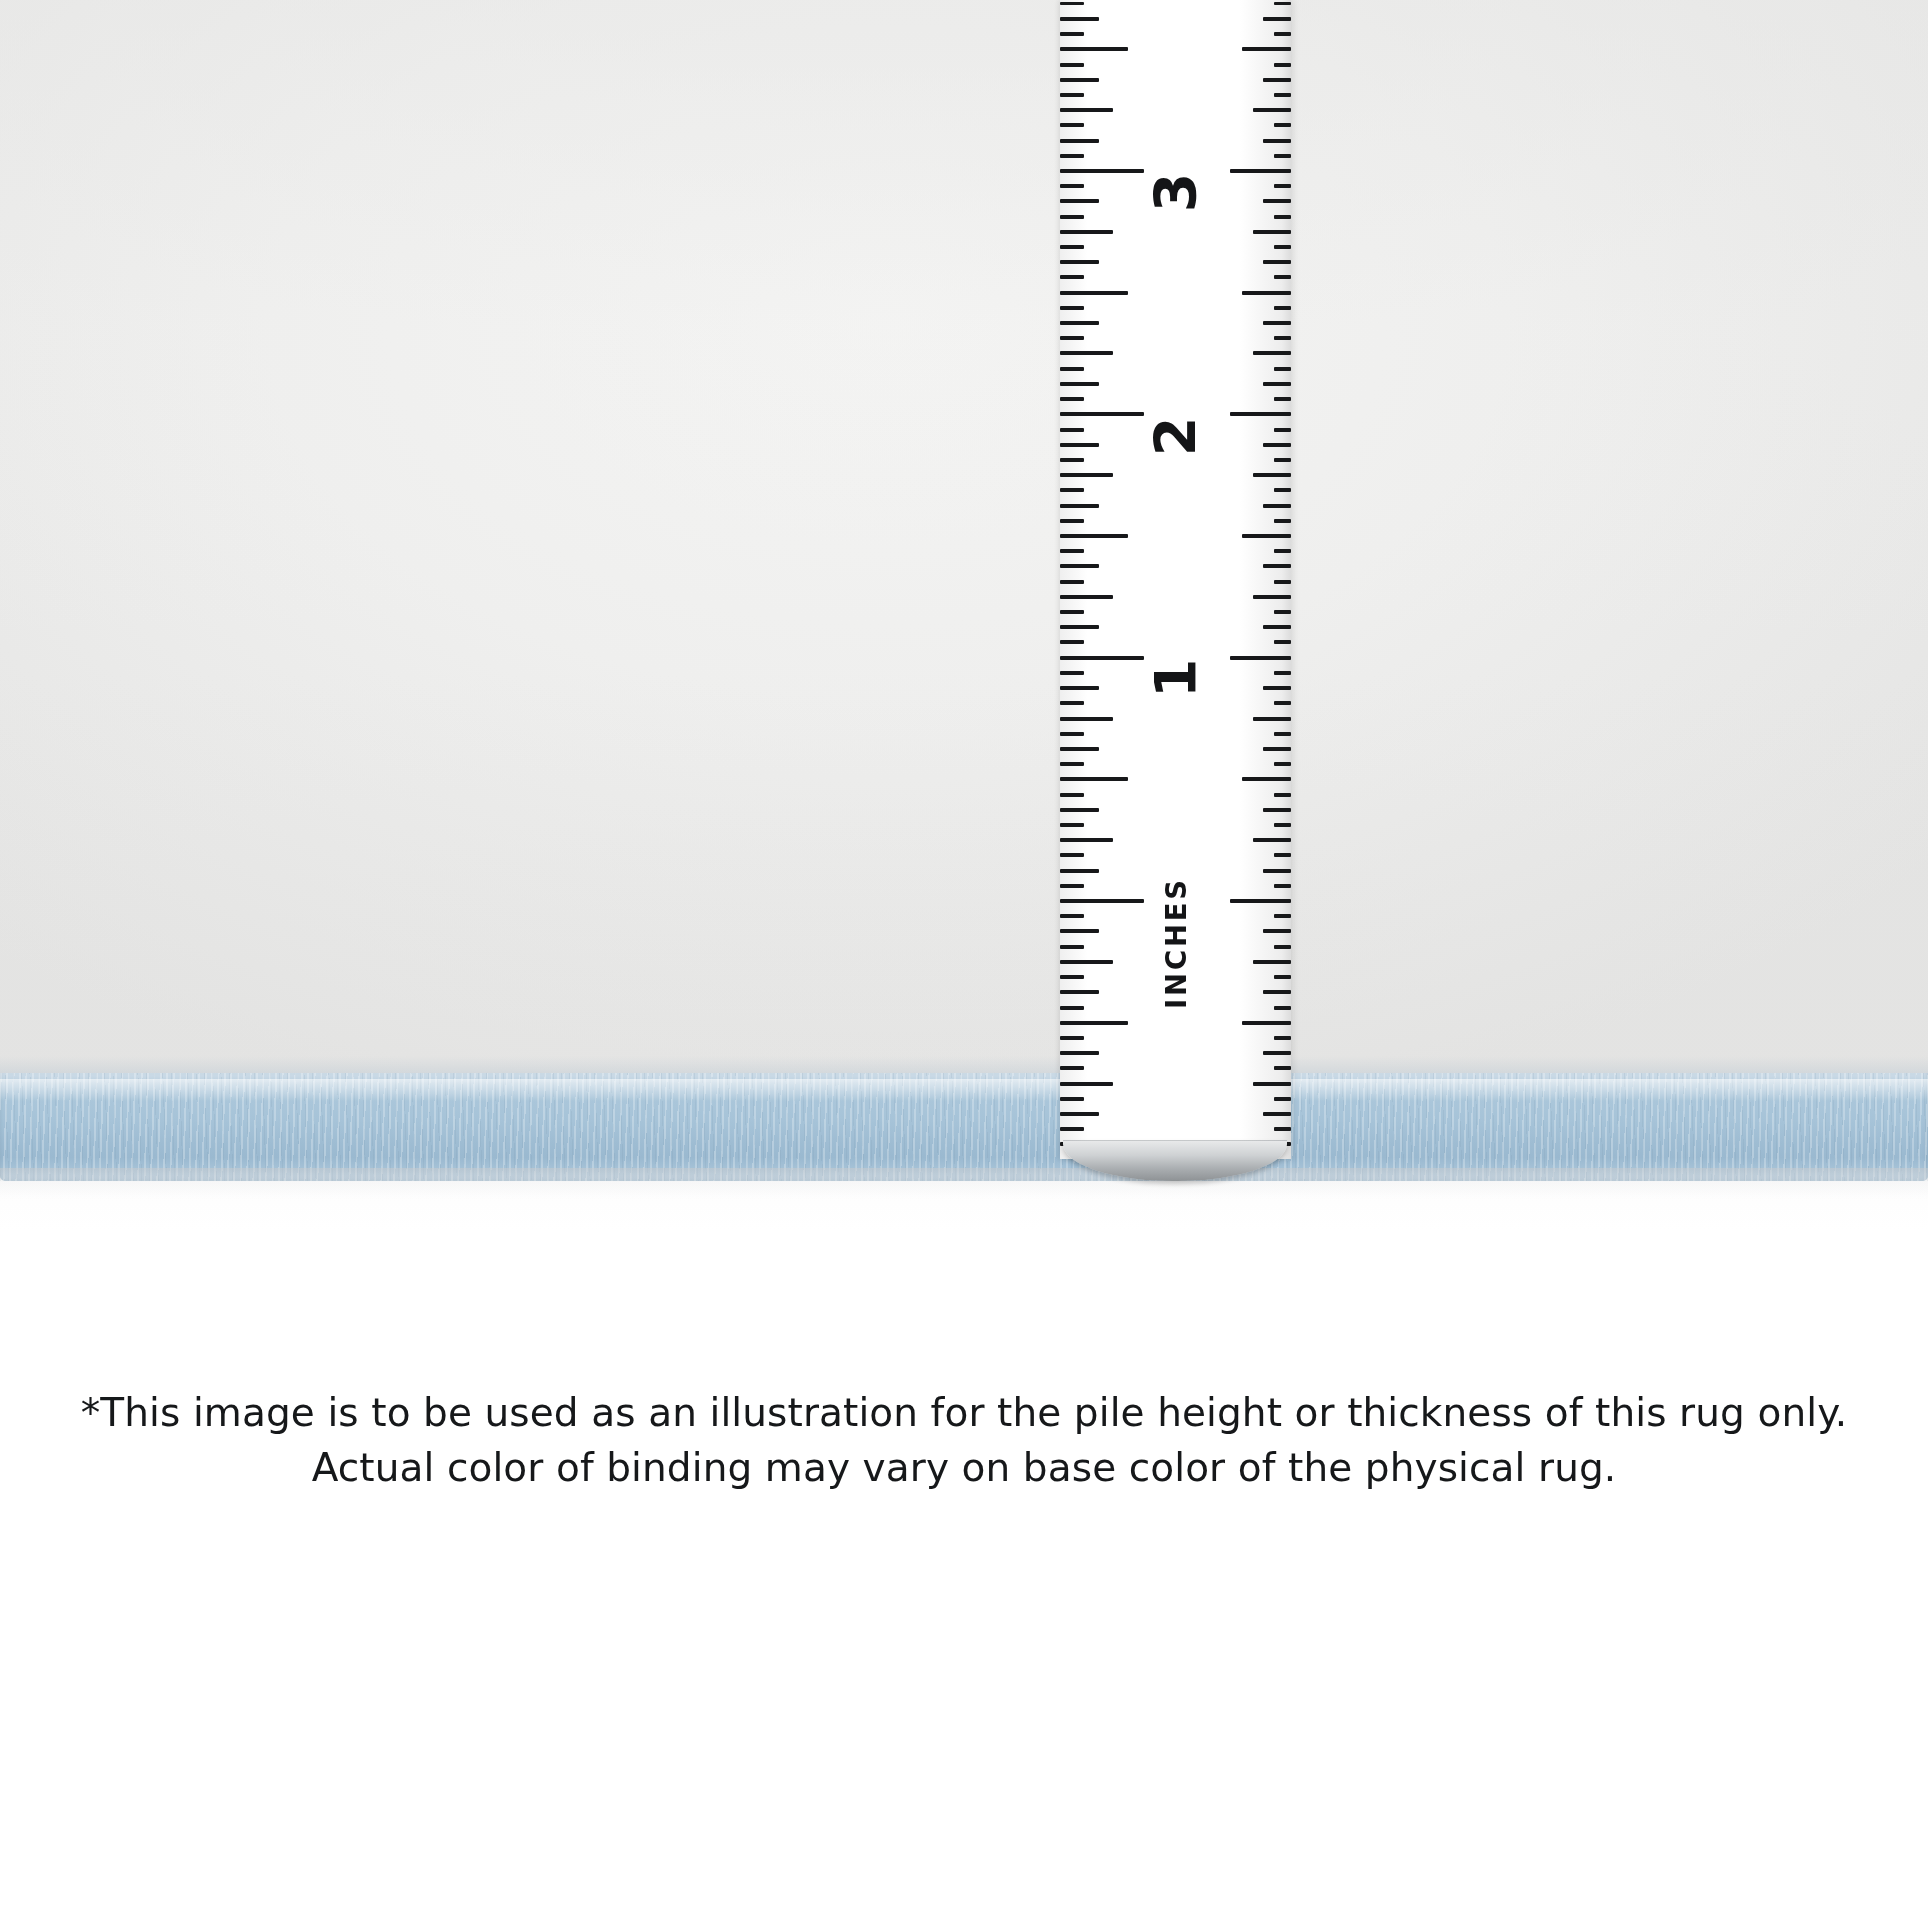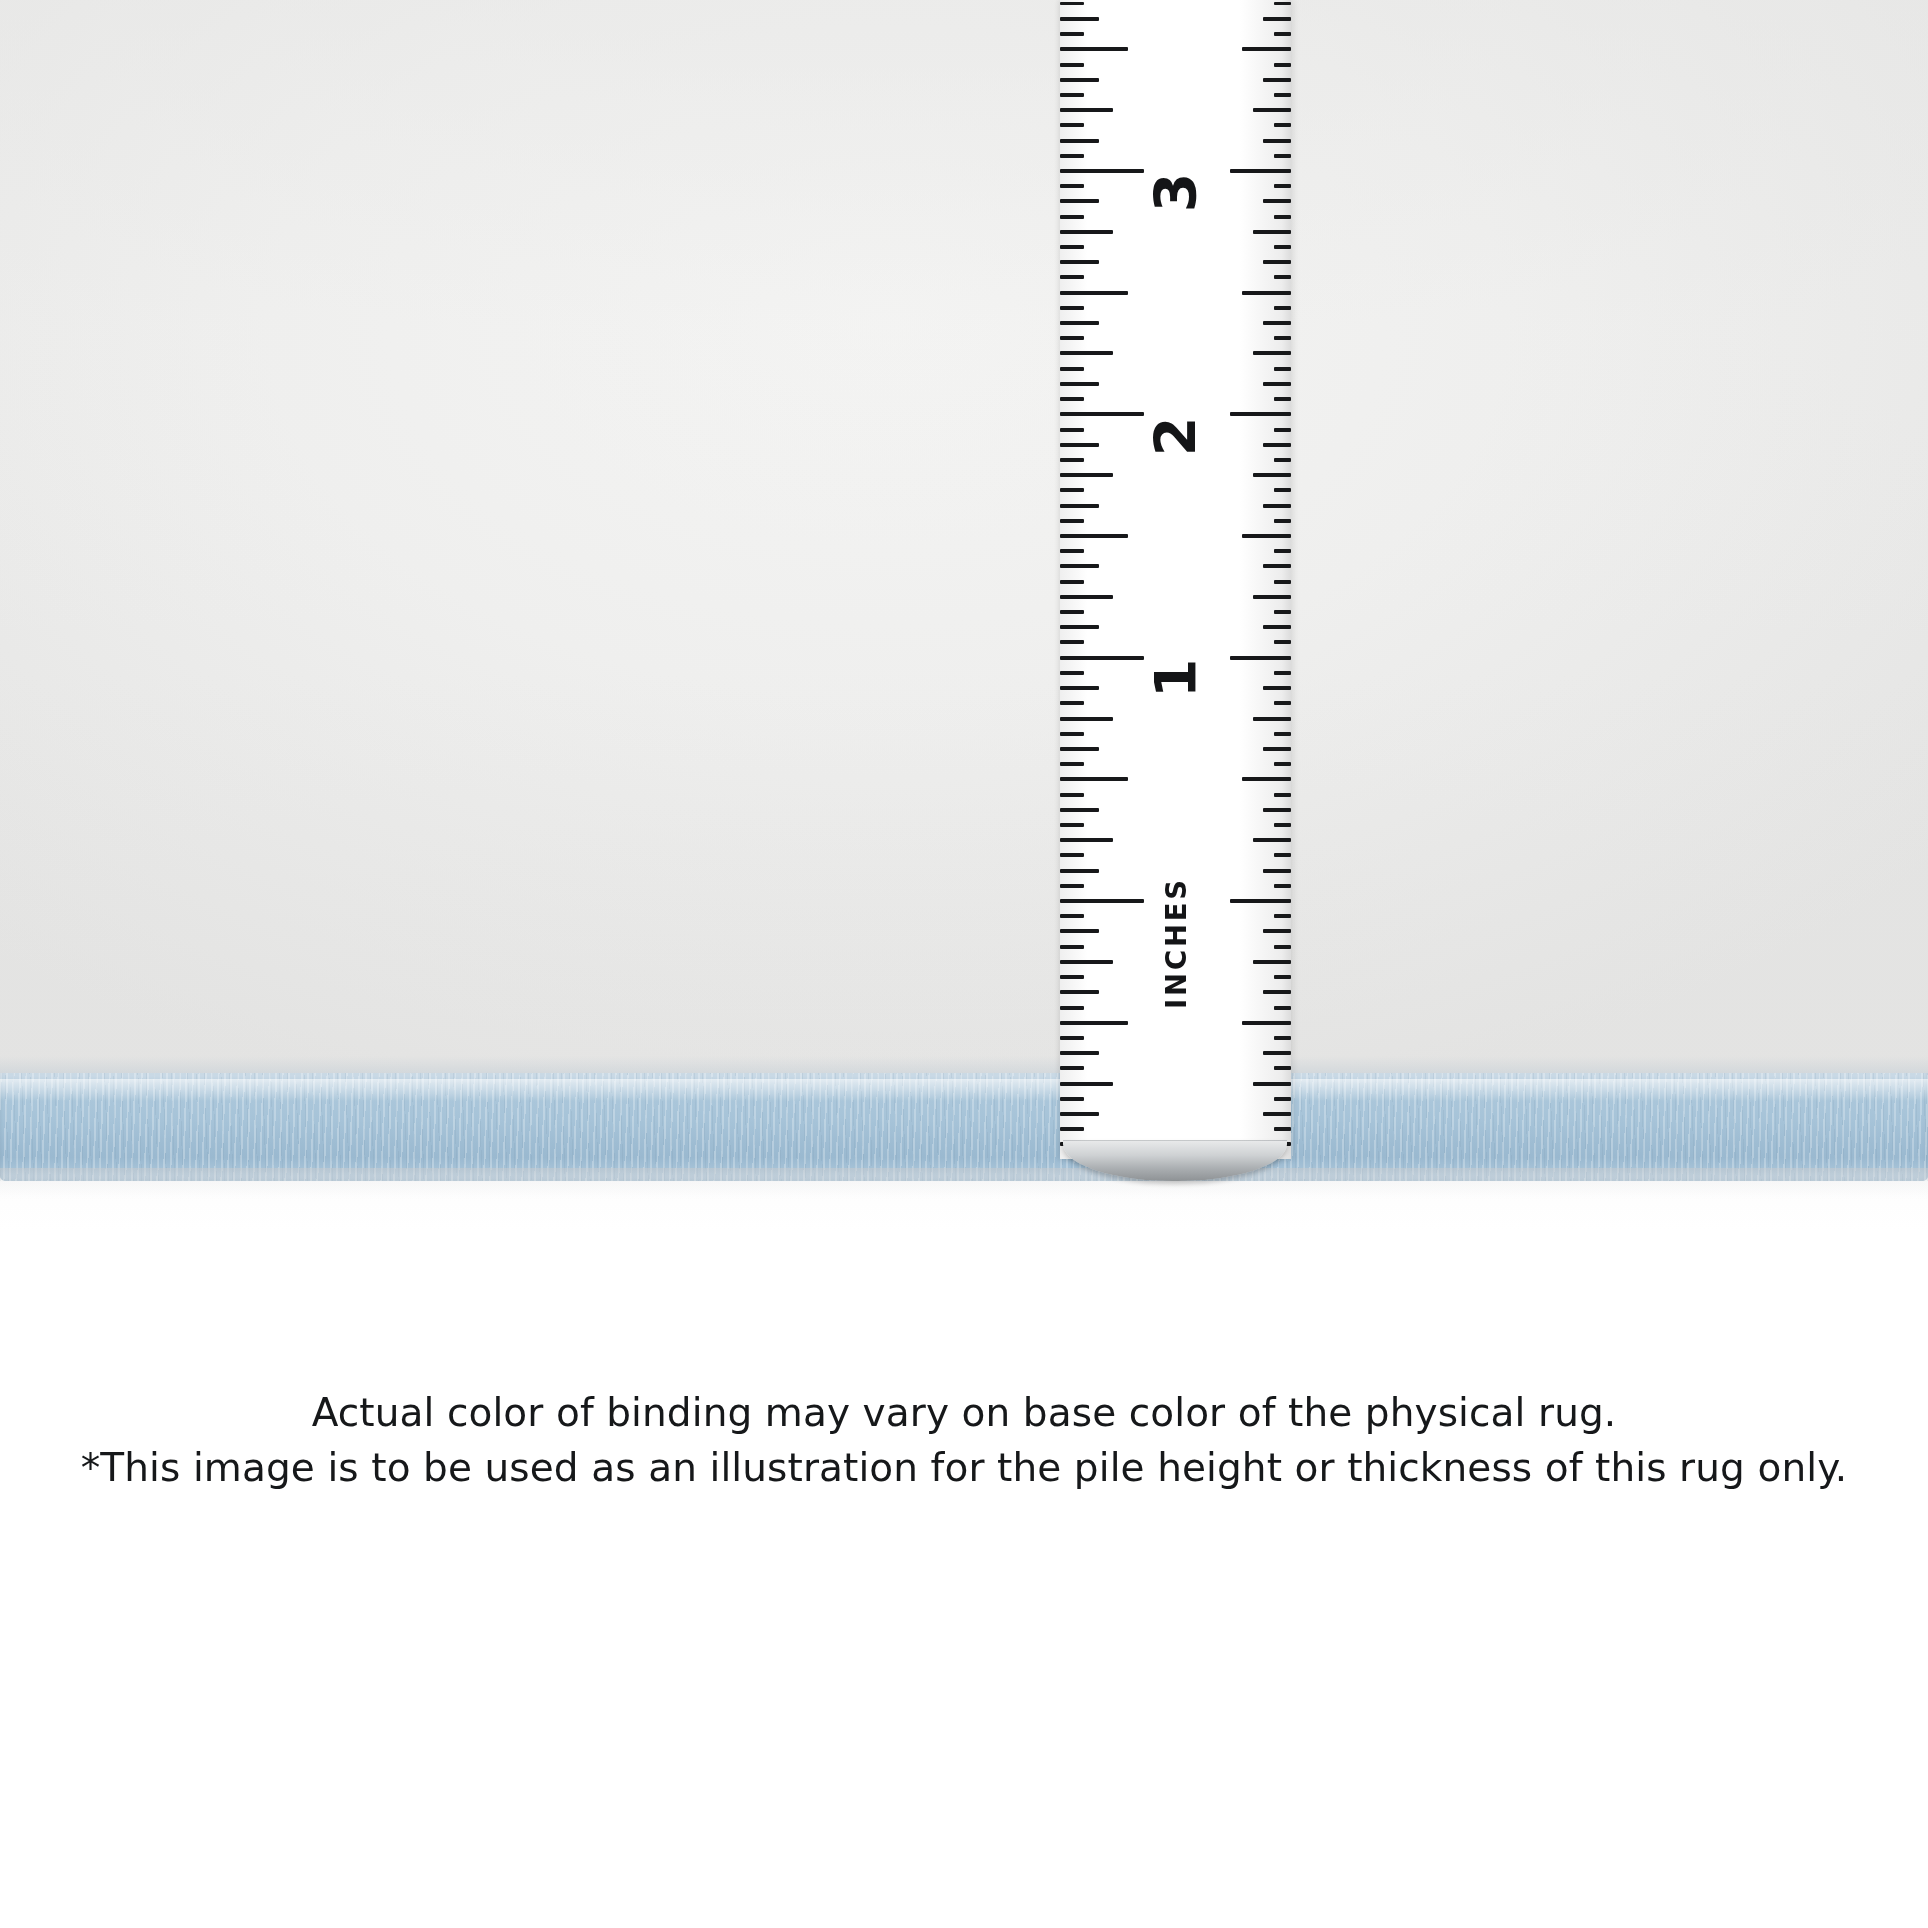--- a/index.html
+++ b/index.html
@@ -393,18 +393,18 @@
           <div class="num rot" style="left: 96px; top: 164px; width: 40px; text-align: center;">3</div>
           <div class="inches-label" style="left: 40px; top: 927px; width: 151px; text-align: center;">INCHES</div>
         </div>
     </div>
     <div class="ruler-tip-edge"></div>
     <div class="ruler-tip"></div>
 
   </div>
 
   <div class="caption">
+    <span class="line">*This image is to be used as an illustration for the pile height or thickness of this rug only.</span>
     <span class="line">Actual color of binding may vary on base color of the physical rug.</span>
-    <span class="line">*This image is to be used as an illustration for the pile height or thickness of this rug only.</span>
   </div>
 
 </div>
 
 
 </body></html>

